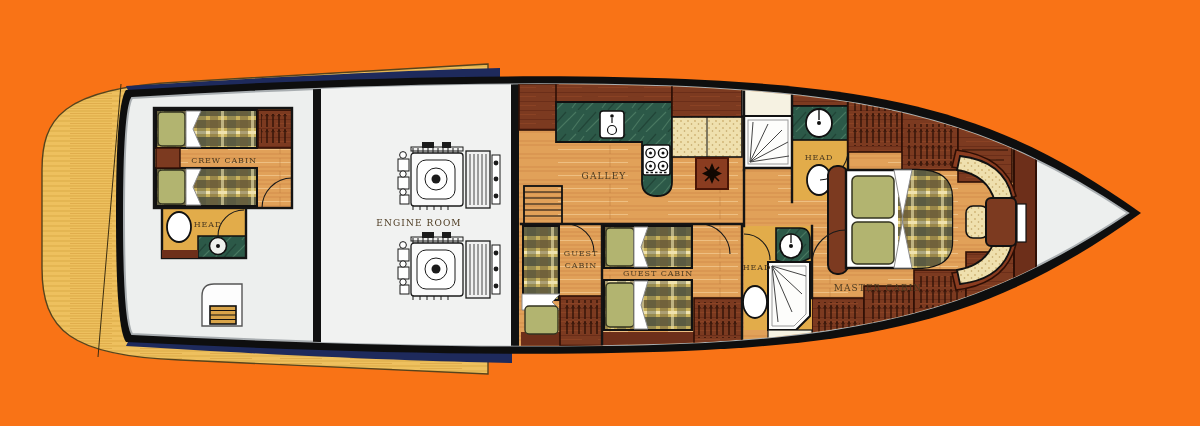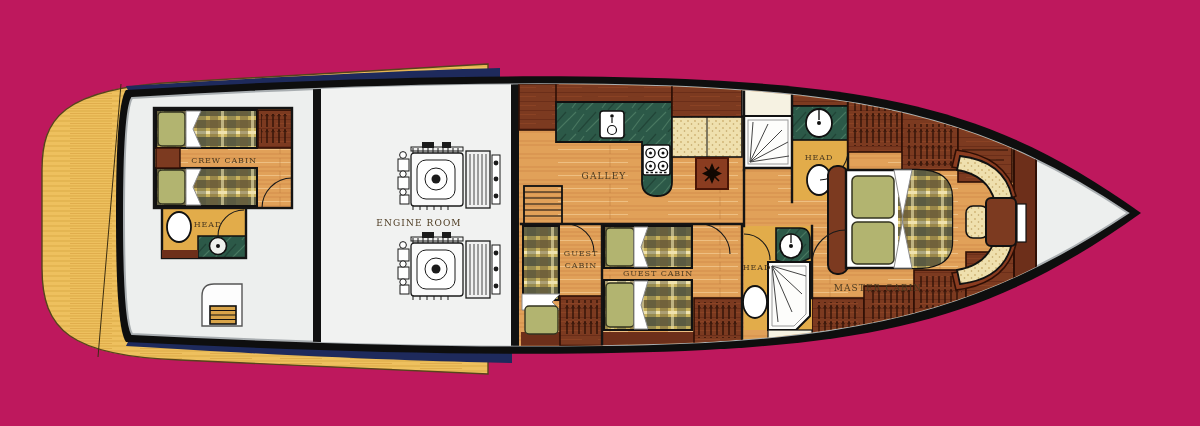--- a/index.html
+++ b/index.html
@@ -1,16 +1,16 @@
 <!DOCTYPE html>
 <html><head>
 <meta charset="utf-8">
 <style>
   html,body{margin:0;padding:0;background:#ffffff;}
-  .stage{position:relative;width:1200px;height:426px;background:#be185d;overflow:hidden;
+  .stage{position:relative;width:1200px;height:426px;background:#f97316;overflow:hidden;
          font-family:"DejaVu Serif", serif;}
   svg{display:block;}
   .lbl{font-family:"DejaVu Serif", serif; fill:#4c3a20; letter-spacing:1.1px; font-size:9px;}
   .lbl.sm{font-size:8px; letter-spacing:0.9px;}
   .wall{stroke:#141414; stroke-width:2.4; fill:none; stroke-linecap:square;}
   .door{stroke:#1a1a1a; stroke-width:1.1; fill:none;}
 </style>
 </head>
 <body>
 

